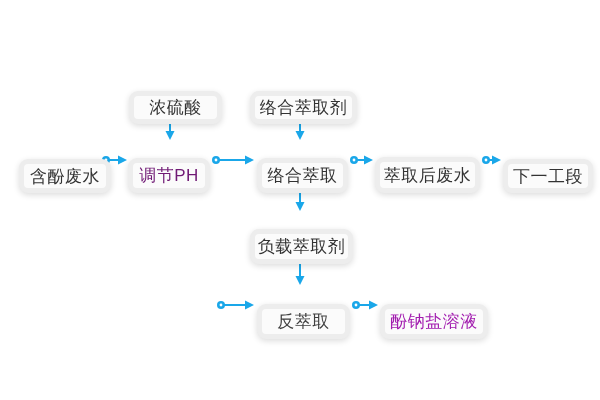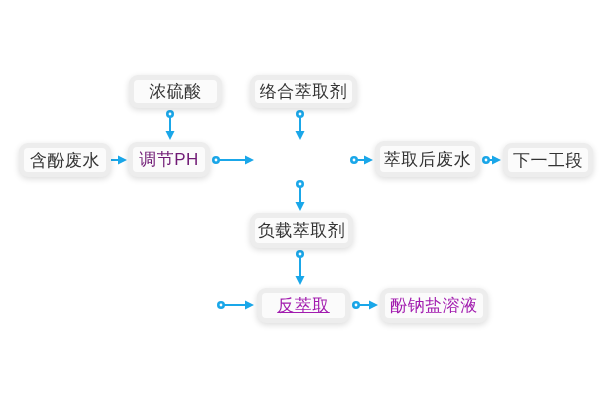--- a/index.html
+++ b/index.html
@@ -31,20 +31,21 @@
     border-radius: 9px;
     box-shadow: 0 2px 6px rgba(0,0,0,0.14);
     color: #333333;
     font-size: 17px;
     text-align: center;
     display: flex;
     align-items: center;
     justify-content: center;
     white-space: nowrap;
     letter-spacing: 0.5px;
+    margin-top: 16px;
   }
 </style>
 </head>
 <body>
 
 <div class="canvas" id="flowchart-canvas" style="background: rgb(255, 255, 255);">
   <svg class="edge-layer" id="edge-layer" width="600" height="400" viewBox="0 0 600 400" xmlns="http://www.w3.org/2000/svg">
       <g>
         <line x1="106" y1="160" x2="118" y2="160" stroke="#1AA7E9" stroke-width="2"></line>
         <polygon points="127,160 118,155.5 118,164.5" fill="#1AA7E9"></polygon>
@@ -103,18 +104,19 @@
         <line x1="356" y1="305" x2="369" y2="305" stroke="#1AA7E9" stroke-width="2"></line>
         <polygon points="378,305 369,300.5 369,309.5" fill="#1AA7E9"></polygon>
         <circle cx="356" cy="305" r="4" fill="#1AA7E9"></circle>
         <circle cx="356" cy="305" r="1.4" fill="#ffffff"></circle>
       </g>
     </svg>
 <div class="node" style="left: 19px; top: 143px; width: 92px; height: 34px; background: rgb(251, 251, 251); border-color: rgb(237, 237, 237); color: rgb(51, 51, 51);">含酚废水</div>
     <div class="node" style="left: 129px; top: 75px; width: 93px; height: 33px; background: rgb(251, 251, 251); border-color: rgb(237, 237, 237); color: rgb(51, 51, 51);">浓硫酸</div>
     <div class="node" style="left: 128px; top: 142px; width: 82px; height: 35px; background: rgb(251, 251, 251); border-color: rgb(237, 237, 237); color: #701a75;">调节PH</div>
     <div class="node" style="left: 250px; top: 75px; width: 107px; height: 33px; background: rgb(251, 251, 251); border-color: rgb(237, 237, 237); color: rgb(51, 51, 51); text-align: right;">络合萃取剂</div>
+    <div class="node" style="left: 257px; top: 142px; width: 91px; height: 35px; background: rgb(251, 251, 251); border-color: rgb(237, 237, 237); color: rgb(51, 51, 51);">络合萃取</div>
     <div class="node" style="left: 375px; top: 141px; width: 105px; height: 36px; background: rgb(251, 251, 251); border-color: rgb(237, 237, 237); color: rgb(51, 51, 51);">萃取后废水</div>
     <div class="node" style="left: 503px; top: 143px; width: 90px; height: 34px; background: rgb(251, 251, 251); border-color: rgb(237, 237, 237); color: rgb(51, 51, 51);">下一工段</div>
     <div class="node" style="left: 250px; top: 213px; width: 103px; height: 35px; background: rgb(251, 251, 251); border-color: rgb(237, 237, 237); color: rgb(51, 51, 51);">负载萃取剂</div>
-    <div class="node" style="left: 257px; top: 288px; width: 93px; height: 35px; background: rgb(251, 251, 251); border-color: rgb(237, 237, 237); color: #a21caf; text-decoration: underline;">反萃取</div>
+    <div class="node" style="left: 257px; top: 288px; width: 93px; height: 35px; background: rgb(251, 251, 251); border-color: rgb(237, 237, 237); color: #404040;">反萃取</div>
     <div class="node" style="left: 380px; top: 288px; width: 108px; height: 35px; background: rgb(251, 251, 251); border-color: rgb(237, 237, 237); color: #a21caf;">酚钠盐溶液</div>
   </div>
 
 </body></html>

